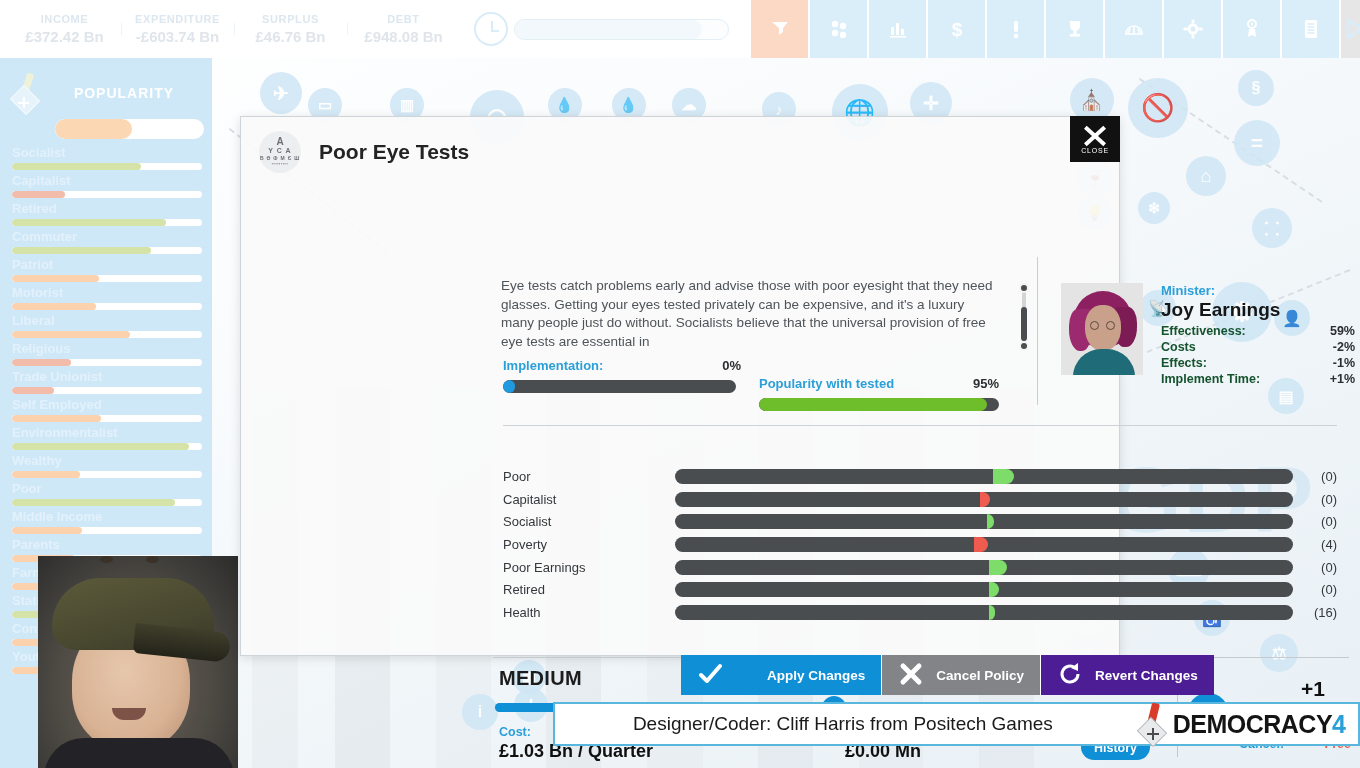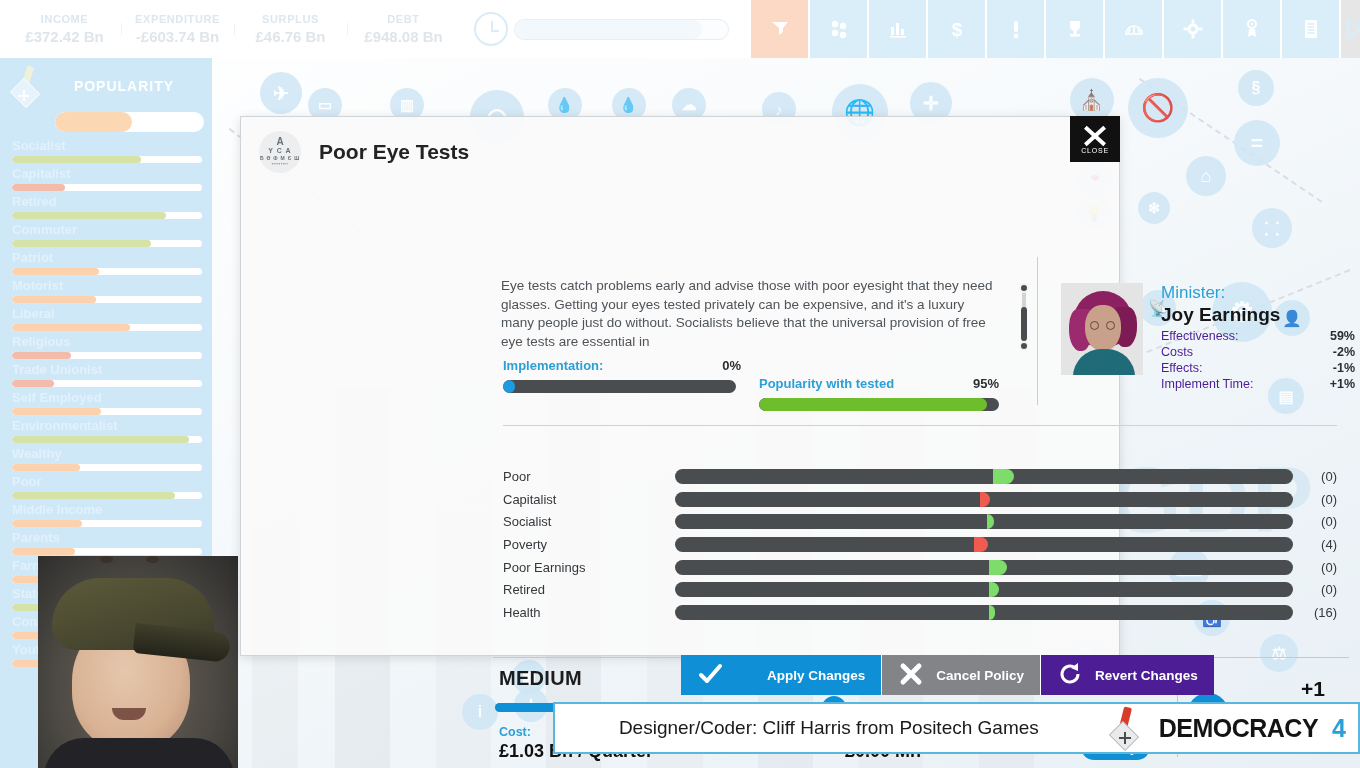--- a/index.html
+++ b/index.html
@@ -75,21 +75,21 @@
   }
   .tool.active { background: #fbd9c4; }
   .tool svg { display:block; }
   .tool-next { width: 64px; display:flex; align-items:center; justify-content:center; background:#e6e6e6; }
 
   
   .sidebar {
     position: absolute; left: 0; top: 58px; width: 212px; height: 710px;
     background: #cfe8f7; z-index: 20; overflow: hidden;
   }
-  .pop-head { display:flex; align-items:center; padding: 8px 10px 4px 6px; }
+  .pop-head { display:flex; align-items:center; padding: 15px 10px 4px 6px; }
   .pop-logo { width: 40px; height: 40px; position: relative; flex: none; }
   .pop-title { flex:1; text-align:center; font-size:14px; font-weight:bold; color:#ffffff; letter-spacing:1px; }
   .pop-main-bar {
     margin: 2px 8px 6px 55px; height: 20px; border-radius: 10px; background:#ffffff; overflow:hidden;
   }
   .pop-main-fill { height:100%; background:#fbd7b4; border-radius:10px; }
   .grp { padding: 0 10px 0 12px; margin-bottom: 3px; }
   .grp-name { font-size: 13px; font-weight: bold; color: #e2f1fb; line-height: 16px; }
   .grp-bar { height: 7px; border-radius: 4px; background: #ffffff; overflow:hidden; margin-top:2px; }
   .grp-fill { height:100%; border-radius:4px; }
@@ -159,24 +159,24 @@
   .min-photo {
     width: 82px; height: 92px; background:#e4e4e4; flex:none; position:relative; overflow:hidden;
   }
   .mp-hair { position:absolute; left: 13px; top: 8px; width: 58px; height: 56px; background:#8c2060; border-radius: 50% 50% 44% 44%; }
   .mp-hair2 { position:absolute; left: 8px; top: 26px; width: 22px; height: 42px; background:#9b2a6e; border-radius: 40% 10% 40% 50%; }
   .mp-hair3 { position:absolute; left: 54px; top: 24px; width: 22px; height: 40px; background:#7d1b55; border-radius: 10% 40% 50% 40%; }
   .mp-face { position:absolute; left: 24px; top: 22px; width: 36px; height: 46px; background:#c9a08a; border-radius: 45% 45% 48% 48%; }
   .mp-eye { position:absolute; width: 9px; height: 9px; border: 1.5px solid #5e4a3f; border-radius: 50%; top: 38px; }
   .mp-body { position:absolute; left: 12px; top: 66px; width: 62px; height: 28px; background:#1f6b77; border-radius: 28px 28px 0 0; }
   .min-info { margin-left: 18px; width: 194px; }
-  .min-label { font-size: 17px; color:#2a9fd8; font-weight:normal; }
+  .min-label { font-size: 13px; color:#2a9fd8; font-weight:bold; }
   .min-name { font-size: 19px; font-weight: bold; color:#161616; margin: 1px 0 2px; }
   .mrow { display:flex; justify-content:space-between; font-size: 12.5px; line-height: 16px; }
-  .mrow .k { color:#4c1d95; font-weight:normal; }
+  .mrow .k { color:#14532d; font-weight:bold; }
   .mrow .v { color:#2c2f32; font-weight:bold; }
 
   
   .close-btn {
     position:absolute; left: 1070px; top: 116px; width: 50px; height: 46px; background:#111111;
     display:flex; flex-direction:column; align-items:center; justify-content:center; z-index:60; cursor:pointer;
   }
   .close-x { width: 26px; height: 22px; position:relative; }
   .close-x span { position:absolute; left: 0; top: 10px; width: 26px; height: 4px; background:#fff; }
   .close-x span:first-child { transform: rotate(42deg); }
@@ -225,25 +225,25 @@
   .act {
     display:flex; align-items:center; gap: 12px; padding: 0 16px; color:#ffffff;
     font-size: 13.5px; font-weight: bold; cursor:pointer; border-right: 1px solid #ffffff;
   }
   .act.apply { background:#0e8fd6;gap:44px; }
   .act.cancel { background:#828487; }
   .act.revert { background:#4c1d95; border-right:none; }
 
   
   .banner {
-    position:absolute; left: 553px; top: 702px; width: 807px; height: 52px;
+    position:absolute; left: 553px; top: 702px; width: 807px; height: 44px;
     background:#ffffff; border: 2px solid #59b7de; display:flex; align-items:center; z-index: 60;
   }
   .banner-txt { flex:1; text-align:center; font-size: 19px; color:#1a1a1a; }
-  .banner-logo { display:flex; align-items:center; padding-right: 12px; gap: 14px; }
+  .banner-logo { display:flex; align-items:center; padding-right: 12px; gap: 0; }
   .dem-mark { position:relative; width: 42px; height: 42px; }
   .dem-pen { position:absolute; left: 18px; top: 0; width: 8px; height: 26px; background:#d93b2b; transform: rotate(14deg); border-radius: 2px; }
   .dem-pen::after { content:""; position:absolute; left:-1px; bottom:-6px; border-left:5px solid transparent; border-right:5px solid transparent; border-top:8px solid #2b2b2b; }
   .dem-box { position:absolute; left: 6px; top: 18px; width: 30px; height: 22px; background:#e9eaec; border:1.5px solid #9aa0a6; transform: rotate(45deg) scale(.76,.9); }
   .dem-cross { position:absolute; left: 16px; top: 25px; width: 12px; height: 12px; }
   .dem-cross span { position:absolute; background:#4a4d50; }
   .dem-cross span:first-child { left: 5px; top: 0; width: 2px; height: 12px; }
   .dem-cross span:last-child { left: 0; top: 5px; width: 12px; height: 2px; }
   .dem-word { font-size: 25px; font-weight: bold; color:#141414; letter-spacing:-.5px; }
   .dem-num { font-size: 25px; font-weight: bold; color:#2a9fd8; }

